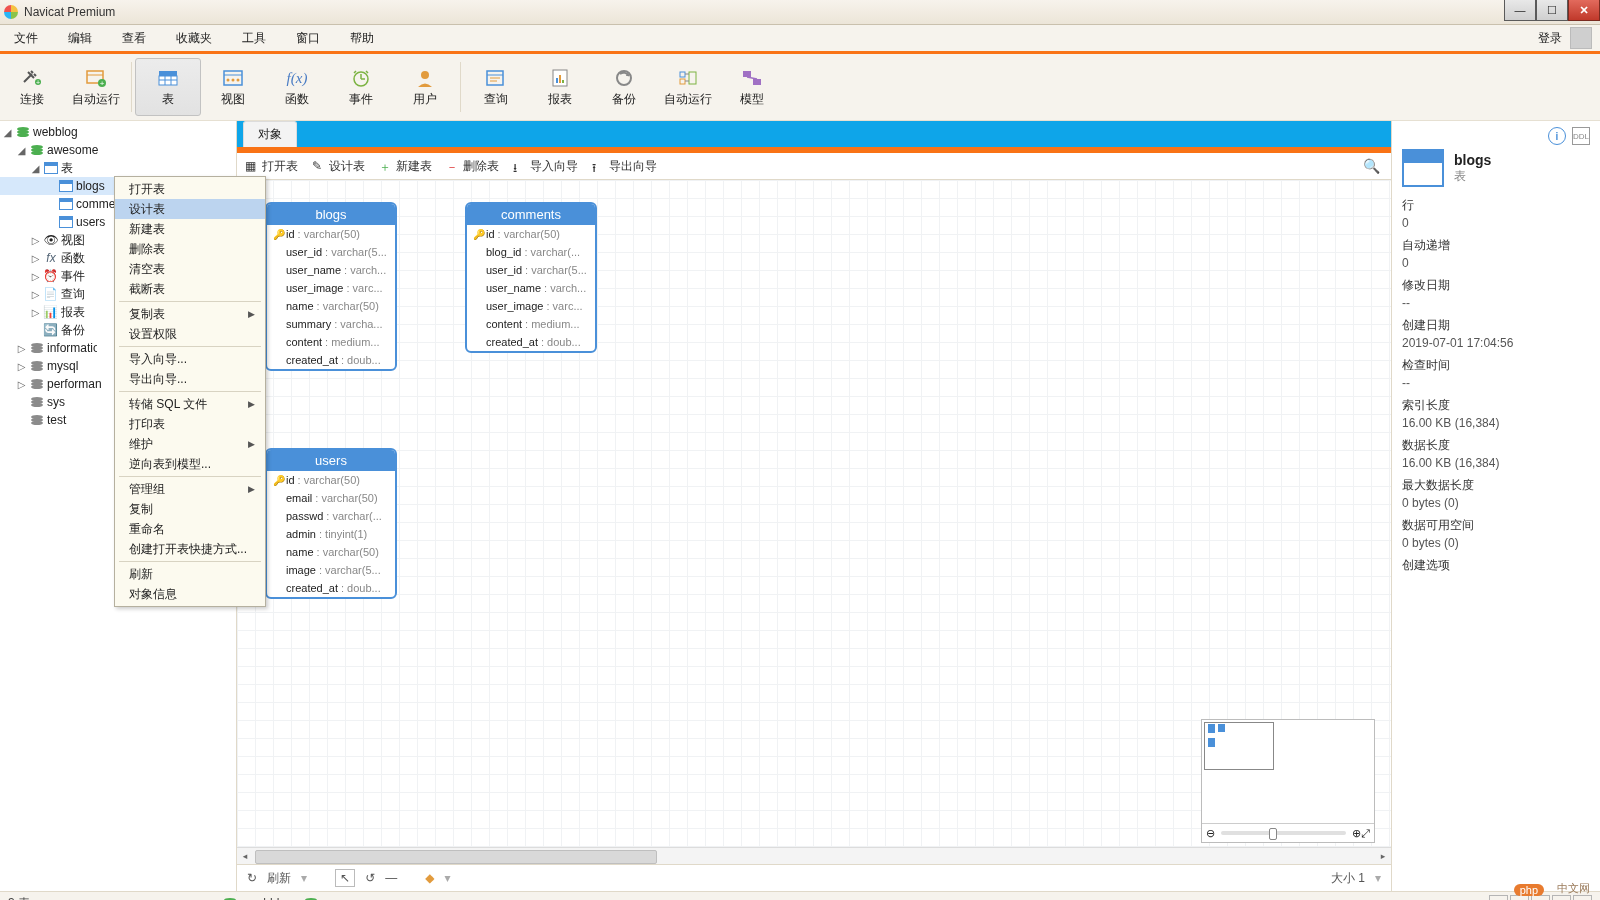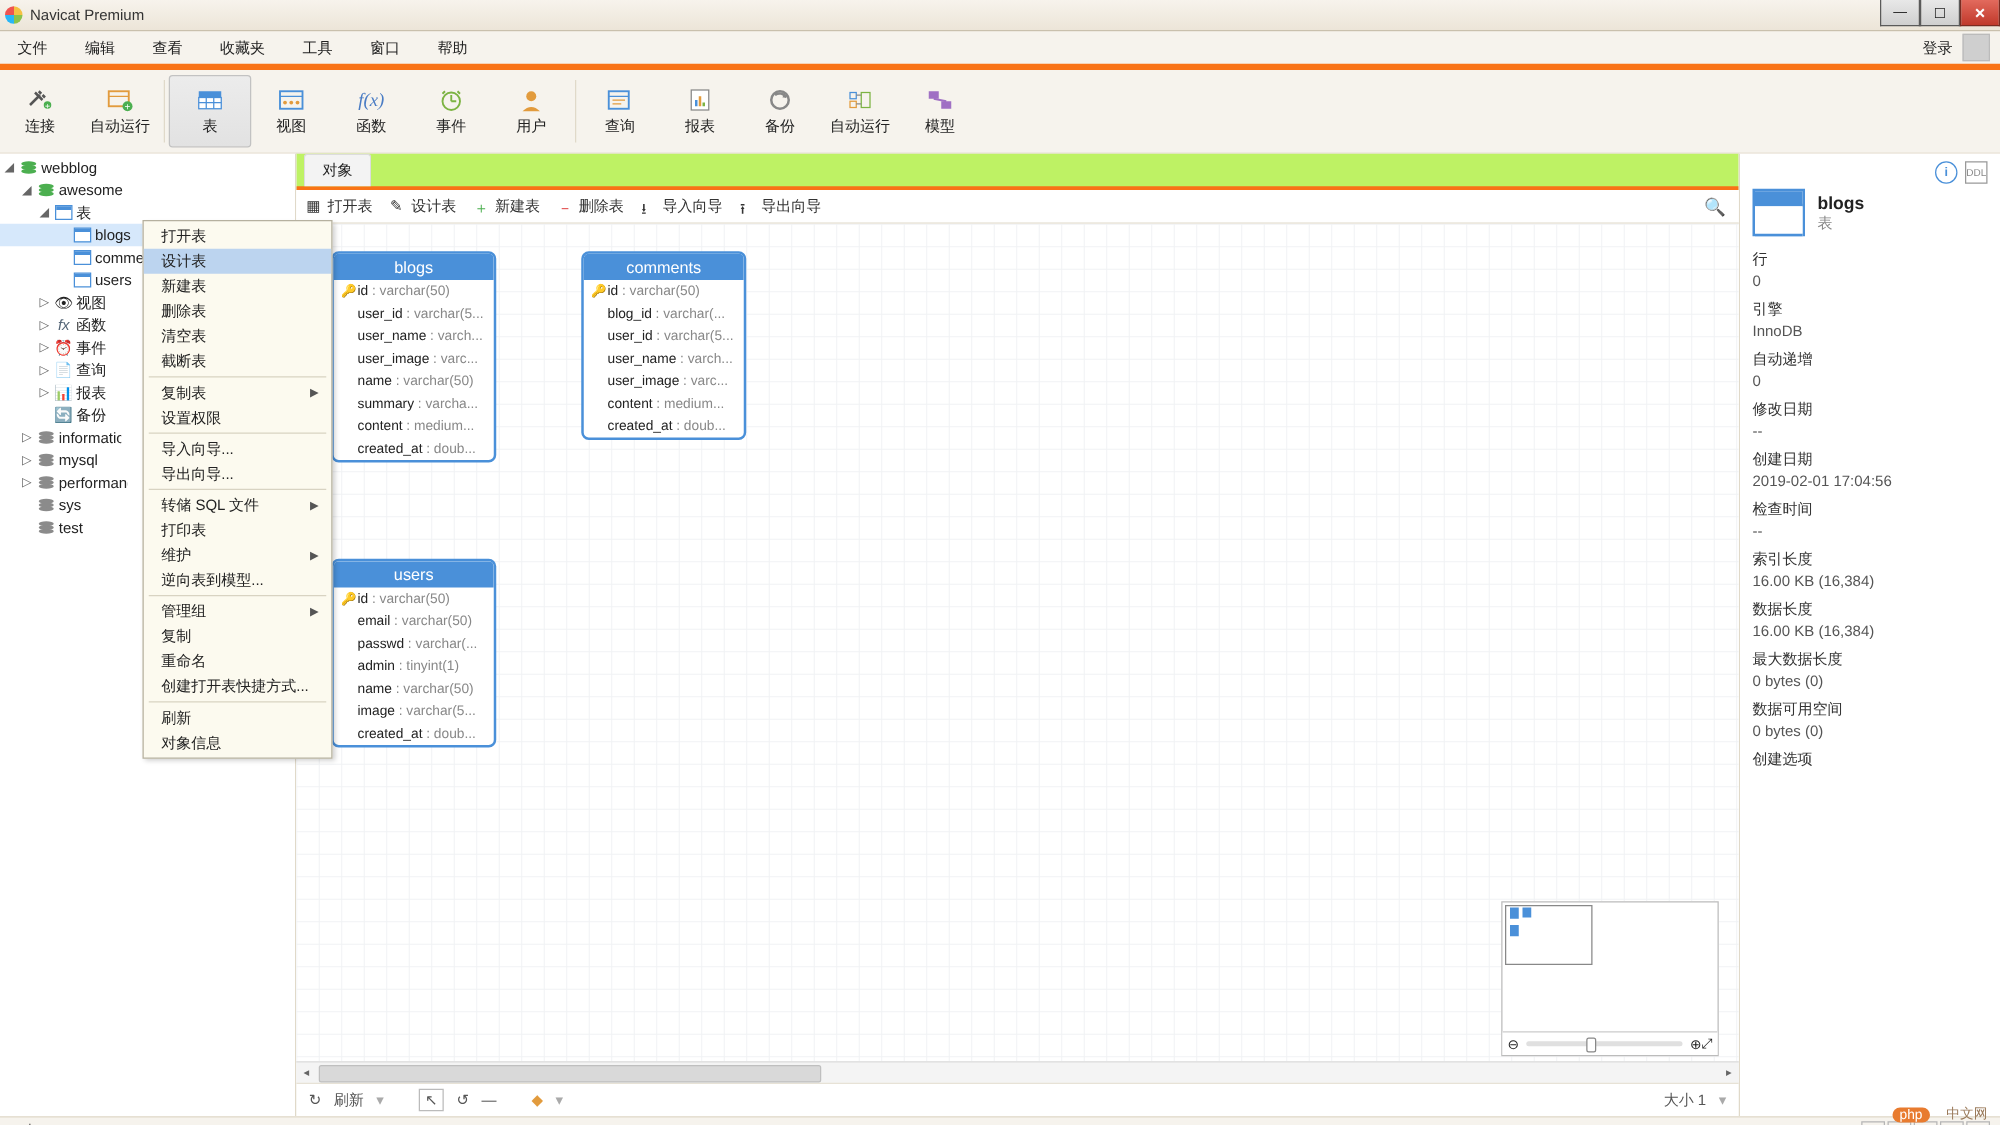--- a/index.html
+++ b/index.html
@@ -5,21 +5,21 @@
   html,body{margin:0;padding:0;width:1600px;height:900px;font-family:"Microsoft YaHei","Segoe UI",Arial,sans-serif;font-size:12px;background:#fff;overflow:hidden;color:#222}
   
   .titlebar{height:24px;background:linear-gradient(to bottom,#f7f3ec,#ece5d8);border-bottom:1px solid #c9c0ad;display:flex;align-items:center;padding:0 6px 0 4px;position:relative}
   .titlebar .logo{width:14px;height:14px;margin-right:6px;border-radius:50%;background:conic-gradient(#f5c142 0 90deg,#8bc34a 90deg 180deg,#29b6f6 180deg 270deg,#ef5350 270deg)}
   .titlebar .title{color:#333}
   .winbtns{position:absolute;right:0;top:0;display:flex}
   .winbtn{width:30px;height:20px;border:1px solid #5a5a5a;border-top:none;background:linear-gradient(#e8e8e8,#cfcfcf);display:flex;align-items:center;justify-content:center;font-size:11px}
   .winbtn.close{background:linear-gradient(#e26a5d,#c0392b);color:#fff;border-color:#7a2b20}
   .winbtn.close .x{font-weight:bold}
   
-  .menubar{height:26px;background:#f6f3ed;border-bottom:5px solid #f97316;display:flex;align-items:center;padding:0 8px;justify-content:space-between}
+  .menubar{height:26px;background:#f6f3ed;border-bottom:3px solid #f97316;display:flex;align-items:center;padding:0 8px;justify-content:space-between}
   .menubar .left{display:flex;gap:18px}
   .menubar .item{padding:3px 6px}
   .menubar .right{display:flex;align-items:center;gap:8px}
   .avatar{width:20px;height:20px;background:#cfcfcf;border:1px solid #bbb}
   
   .ribbon{height:58px;background:#f6f3ed;border-bottom:1px solid #e6e0d2;display:flex;padding:4px 0}
   .rbbtn{display:flex;flex-direction:column;align-items:center;justify-content:center;width:64px;gap:2px;border-radius:3px}
   .rbbtn .ic{width:26px;height:22px;display:flex;align-items:center;justify-content:center}
   .rbbtn.active{background:linear-gradient(#ececec,#e2e2e2);border:1px solid #c2c2c2}
   .rsep{width:1px;background:#e0d9c9;margin:4px 3px}
@@ -36,21 +36,21 @@
   .dbic.green::before{background:#4caf50;box-shadow:0 3px 0 #4caf50,0 6px 0 #4caf50}
   .tblic{width:12px;height:10px;border:1px solid #4a90d9;background:linear-gradient(#4a90d9 3px,#fff 3px)}
   
   .ctxmenu{position:absolute;left:114px;top:176px;width:150px;background:#fcfaef;border:1px solid #b5b09f;box-shadow:2px 2px 4px rgba(0,0,0,.2);z-index:50;padding:2px 0}
   .ctxmenu .mi{height:20px;display:flex;align-items:center;padding:0 10px 0 14px;justify-content:space-between}
   .ctxmenu .mi.hl{background:#bcd4ef}
   .ctxmenu .sep{height:1px;background:#d8d3c2;margin:2px 4px}
   .ctxmenu .arr{font-size:9px;color:#555}
   
   .center{flex:1;display:flex;flex-direction:column;min-width:0}
-  .tabsrow{height:26px;background:#bef264;border-bottom:3px solid #f97316;display:flex;align-items:center;padding-left:6px}
+  .tabsrow{height:26px;background:#0ea5e9;border-bottom:6px solid #f97316;display:flex;align-items:center;padding-left:6px}
   .tab{padding:4px 14px;border:1px solid #dcdcdc;border-bottom:none;background:#f3f3f3;border-radius:3px 3px 0 0}
   .toolbar2{height:26px;background:#fff;border-bottom:1px solid #e0d9c9;display:flex;align-items:center;padding:0 8px;gap:14px;position:relative}
   .tb2it{display:flex;align-items:center;gap:3px;color:#333}
   .tb2ic{width:14px;height:14px}
   .toolbar2 .search{position:absolute;right:10px;color:#999;font-size:14px}
   .canvaswrap{flex:1;overflow:auto;position:relative;background:#fff}
   .grid{position:absolute;inset:0;background-image:linear-gradient(#f0f2f4 1px,transparent 1px),linear-gradient(90deg,#f0f2f4 1px,transparent 1px);background-size:18px 18px}
   .erd{position:absolute;background:#fff;border:2px solid #4a90d9;border-radius:6px;overflow:hidden;font-size:11px;width:128px}
   .erd .hdr{background:#4a90d9;color:#fff;text-align:center;padding:3px 0;font-size:13px}
   .erd .col{display:flex;align-items:center;height:18px;padding:0 6px;gap:3px;white-space:nowrap;overflow:hidden}
@@ -566,34 +566,30 @@
         <div style="font-size:14px;font-weight:bold">blogs</div>
         <div style="color:#888">表</div>
       </div>
     </div>
     <div id="props-host">
         <div class="prop">
           <div class="plab">行</div>
           <div class="pval">0</div>
         </div>
         <div class="prop">
-          <div class="plab">引擎</div>
-          <div class="pval">InnoDB</div>
-        </div>
-        <div class="prop">
           <div class="plab">自动递增</div>
           <div class="pval">0</div>
         </div>
         <div class="prop">
           <div class="plab">修改日期</div>
           <div class="pval">--</div>
         </div>
         <div class="prop">
           <div class="plab">创建日期</div>
-          <div class="pval">2019-02-01 17:04:56</div>
+          <div class="pval">2019-07-01 17:04:56</div>
         </div>
         <div class="prop">
           <div class="plab">检查时间</div>
           <div class="pval">--</div>
         </div>
         <div class="prop">
           <div class="plab">索引长度</div>
           <div class="pval">16.00 KB (16,384)</div>
         </div>
         <div class="prop">

